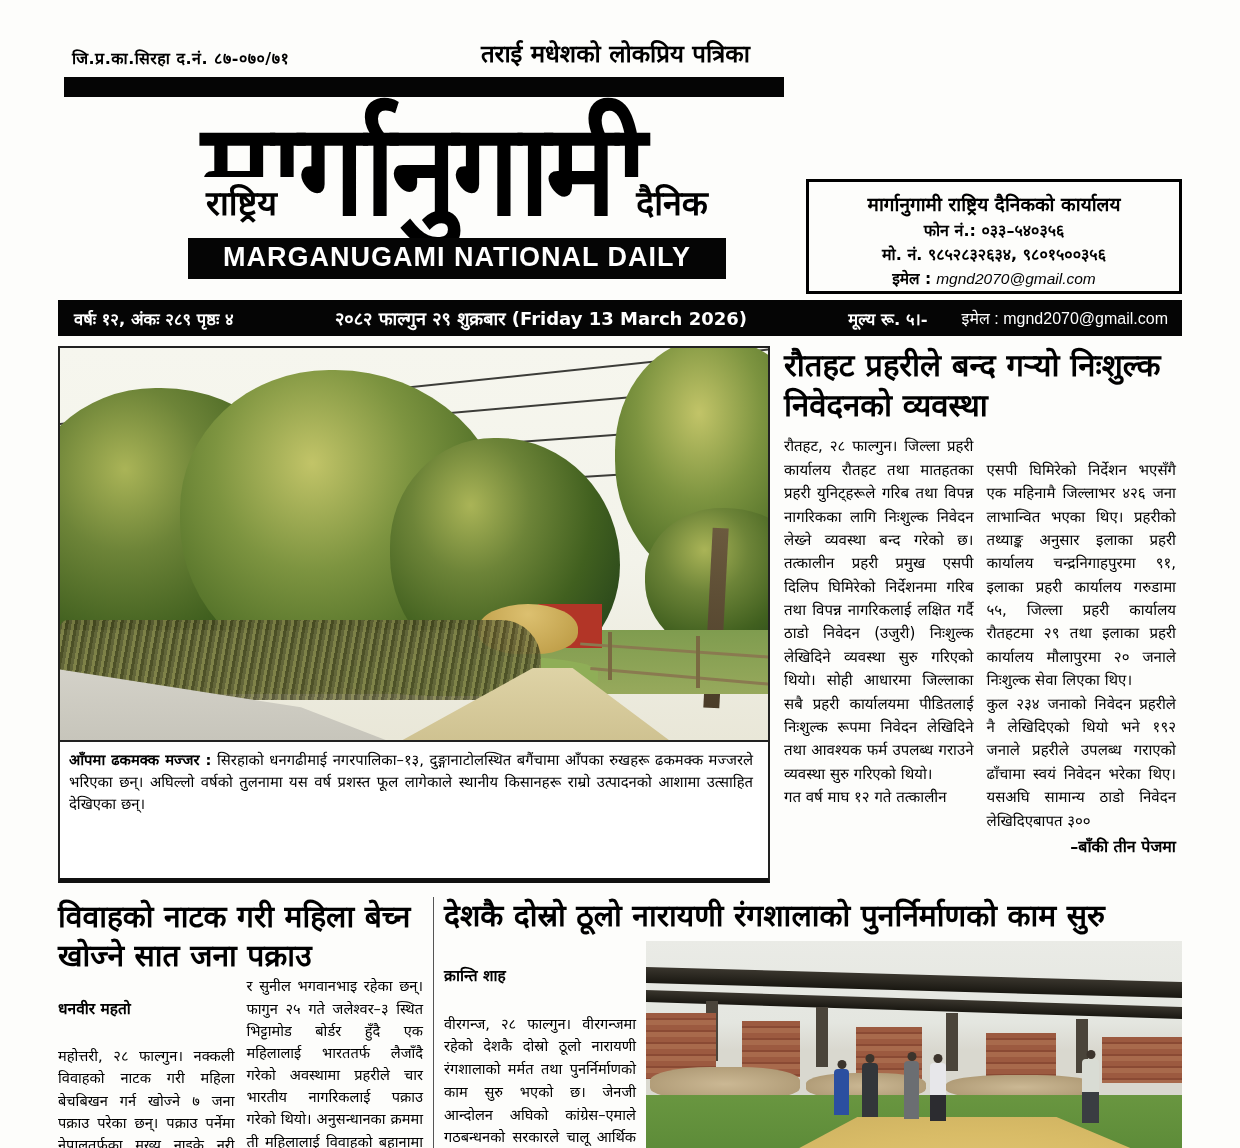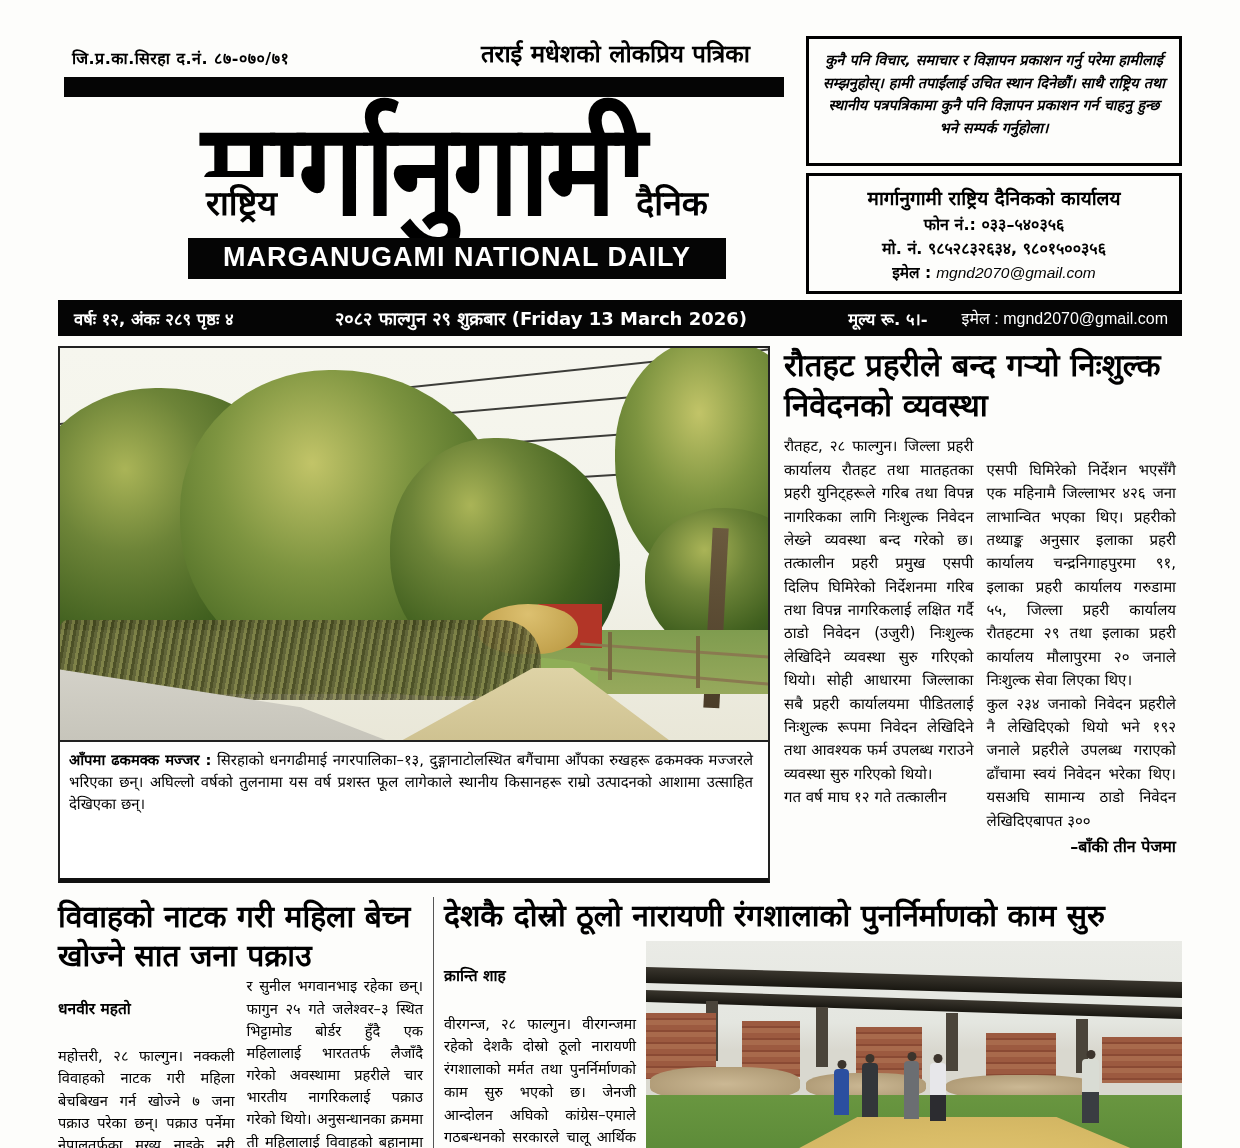--- a/index.html
+++ b/index.html
@@ -16,21 +16,21 @@
   .big-title-wrap { position:relative; height:212px; overflow:hidden; }
   .shiro-bar { position:absolute; top:6px; left:6px; right:2px; height:20px; background:#050505; }
   .big-title { position:relative; font-size:118px; font-weight:900; line-height:1.55; white-space:nowrap; text-align:center; letter-spacing:-4px; transform:scaleY(1.08); transform-origin:top; }
   .sub-band { position:absolute; left:130px; right:60px; bottom:56px; display:flex; justify-content:space-between; pointer-events:none; }
   .sub-word { background:#fdfdfb; padding:2px 18px; font-size:34px; font-weight:bold; }
   .sub-gap { width:110px; }
   .eng-band { position:absolute; left:130px; right:60px; bottom:4px; background:#050505; color:#fff; text-align:center; font-size:27px; font-weight:900; letter-spacing:1px; padding:4px 0 6px 0; font-family:"Liberation Sans", sans-serif; text-shadow:0 0 1px #000; }
 
   .header-right { width:376px; margin-left:20px; }
   .notice-box { border:3px solid #000; padding:10px 10px; font-size:14.5px; font-weight:bold; font-style:italic; text-align:center; line-height:1.55; min-height:130px; }
-  .office-box { border:3px solid #000; margin-top:7px; padding:8px 4px 6px 4px; text-align:center; line-height:1.5; }
+  .office-box { border:3px solid #000; margin-top:7px; padding:8px 4px 0 4px; text-align:center; line-height:1.5; }
   .office-title { font-size:19px; font-weight:900; }
   .office-line { font-size:16px; font-weight:bold; }
   .office-email { font-size:15.5px; }
   .office-email .lbl { font-weight:bold; }
   .office-email .val { font-style:italic; font-family:"Liberation Sans", sans-serif; }
 
   
   .info-bar { margin-top:6px; background:#050505; color:#fff; height:36px; display:flex; align-items:center; font-size:16.5px; font-weight:bold; }
   .ib-issue { margin-left:16px; }
   .ib-date { margin-left:auto; margin-right:auto; font-size:18px; }
@@ -107,21 +107,20 @@
         <div class="sub-band">
           <span class="sub-word">राष्ट्रिय</span>
           <span class="sub-gap"></span>
           <span class="sub-word">दैनिक</span>
         </div>
         <div class="eng-band">MARGANUGAMI NATIONAL DAILY</div>
       </div>
     </div>
 
     <div class="header-right">
-      <div class="notice-box">कुनै पनि विचार, समाचार र विज्ञापन प्रकाशन गर्नु परेमा हामीलाई सम्झनुहोस्। हामी तपाईंलाई उचित स्थान दिनेछौं। साथै राष्ट्रिय तथा स्थानीय पत्रपत्रिकामा कुनै पनि विज्ञापन प्रकाशन गर्न चाहनु हुन्छ भने सम्पर्क गर्नुहोला।</div>
       <div class="office-box">
         <div class="office-title">मार्गानुगामी राष्ट्रिय दैनिकको कार्यालय</div>
         <div class="office-line">फोन नं.: ०३३–५४०३५६</div>
         <div class="office-line">मो. नं. ९८५२८३२६३४, ९८०१५००३५६</div>
         <div class="office-email">
           <span class="lbl">इमेल :</span>
           <span class="val">mgnd2070@gmail.com</span>
         </div>
       </div>
     </div>

